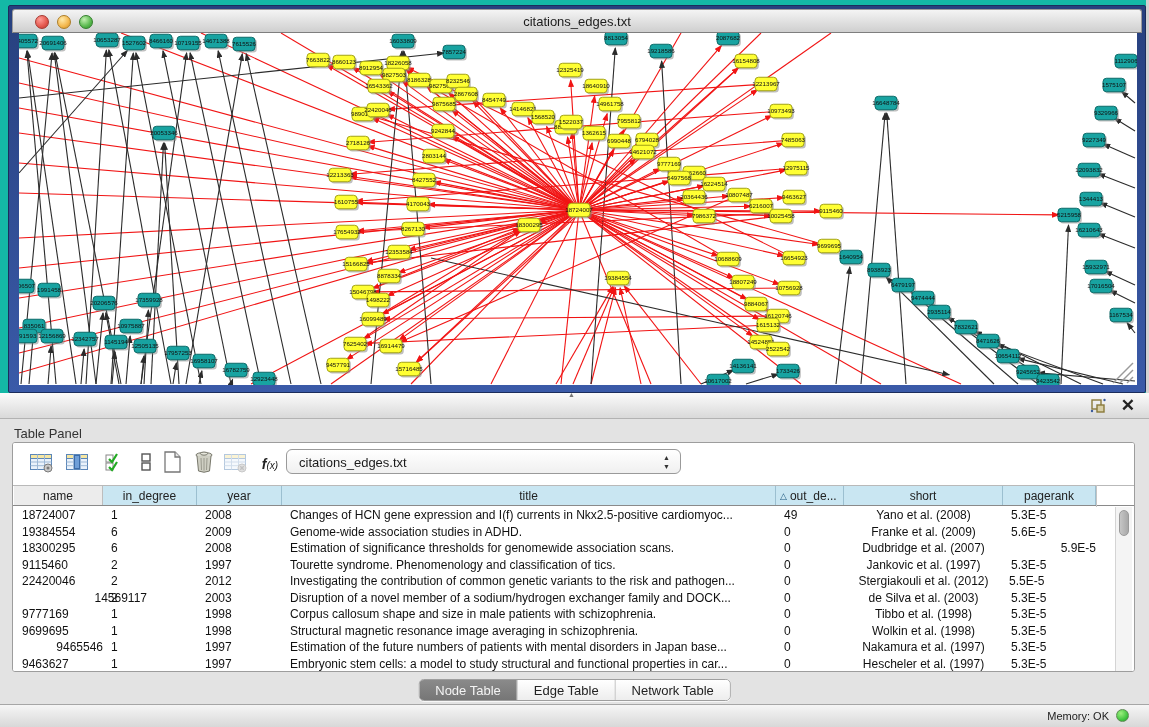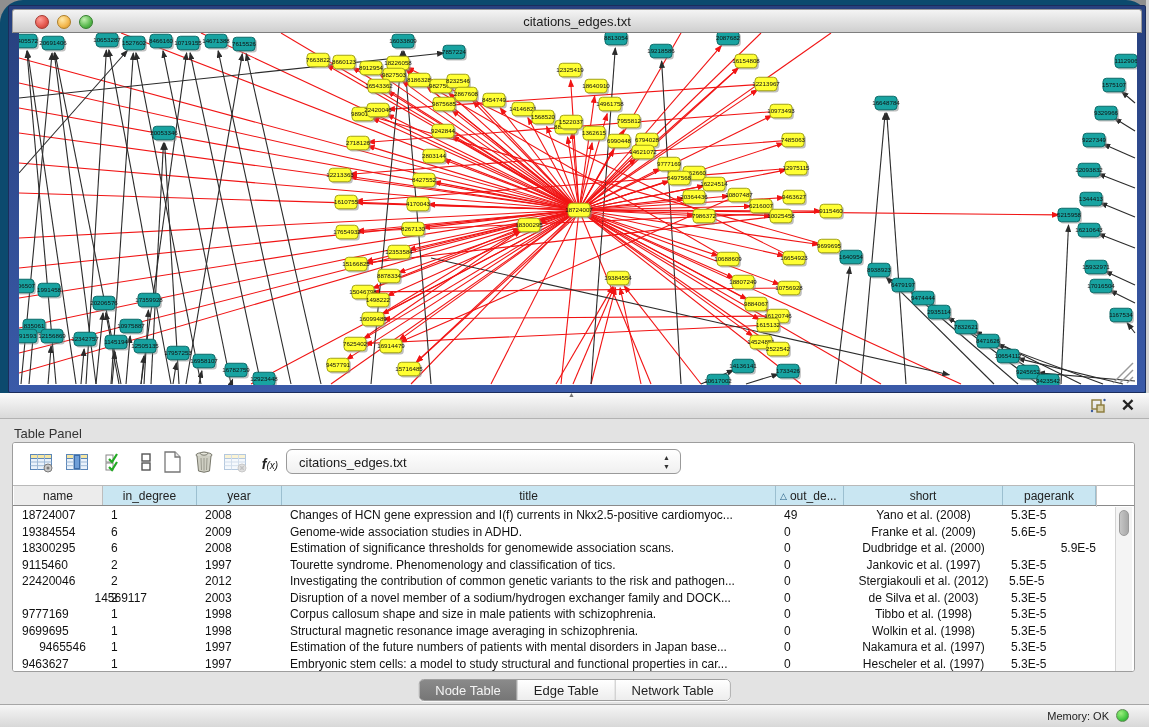--- a/index.html
+++ b/index.html
@@ -1,18 +1,18 @@
 <!DOCTYPE html>
 <html><head>
 <meta charset="utf-8">
 <style>
   * { margin:0; padding:0; box-sizing:border-box; }
   html,body { width:1149px; height:727px; overflow:hidden;
     font-family:"Liberation Sans", sans-serif; background:#8f8f8f; }
-  #screen { position:relative; width:1149px; height:727px; background:#0c4a6e;border-radius:23px; }
+  #screen { position:relative; width:1149px; height:727px; background:#14b8a6; }
 
   
   #net-window { position:absolute; left:8px; top:5px; width:1138px; height:388px;
     background:linear-gradient(180deg,#27407e,#3a5aa8);
     border:1px solid #1b2d5c; border-radius:2px; }
   #net-titlebar { position:absolute; left:3px; top:3px; right:3px; height:24px;
     background:linear-gradient(180deg,#f4f4f4,#cfcfcf);
     border:1px solid #9a9a9a; border-bottom:1px solid #7e7e7e;
     border-radius:3px 3px 0 0; }
   .tlight { position:absolute; top:5px; width:14px; height:14px; border-radius:50%; }
@@ -1080,21 +1080,21 @@
             <div class="tcell" style="left: 763px; width: 68px; text-align: left; padding-left: 8px;">0</div>
             <div class="tcell" style="left: 831px; width: 159px; text-align: center; padding-left: 0px;">Franke et al. (2009)</div>
             <div class="tcell" style="left: 990px; width: 93px; text-align: left; padding-left: 8px;">5.6E-5</div>
           </div>
           <div class="trow">
             <div class="tcell" style="left: 1px; width: 89px; text-align: left; padding-left: 8px;">18300295</div>
             <div class="tcell" style="left: 90px; width: 94px; text-align: left; padding-left: 8px;">6</div>
             <div class="tcell" style="left: 184px; width: 85px; text-align: left; padding-left: 8px;">2008</div>
             <div class="tcell" style="left: 269px; width: 494px; text-align: left; padding-left: 8px;">Estimation of significance thresholds for genomewide association scans.</div>
             <div class="tcell" style="left: 763px; width: 68px; text-align: left; padding-left: 8px;">0</div>
-            <div class="tcell" style="left: 831px; width: 159px; text-align: center; padding-left: 0px;">Dudbridge et al. (2000)</div>
+            <div class="tcell" style="left: 831px; width: 159px; text-align: center; padding-left: 0px;">Dudbridge et al. (2007)</div>
             <div class="tcell" style="left: 990px; width: 93px; text-align: right; padding-left: 8px;">5.9E-5</div>
           </div>
           <div class="trow">
             <div class="tcell" style="left: 1px; width: 89px; text-align: left; padding-left: 8px;">9115460</div>
             <div class="tcell" style="left: 90px; width: 94px; text-align: left; padding-left: 8px;">2</div>
             <div class="tcell" style="left: 184px; width: 85px; text-align: left; padding-left: 8px;">1997</div>
             <div class="tcell" style="left: 269px; width: 494px; text-align: left; padding-left: 8px;">Tourette syndrome. Phenomenology and classification of tics.</div>
             <div class="tcell" style="left: 763px; width: 68px; text-align: left; padding-left: 8px;">0</div>
             <div class="tcell" style="left: 831px; width: 159px; text-align: center; padding-left: 0px;">Jankovic et al. (1997)</div>
             <div class="tcell" style="left: 990px; width: 93px; text-align: left; padding-left: 8px;">5.3E-5</div>
@@ -1129,21 +1129,21 @@
           <div class="trow">
             <div class="tcell" style="left: 1px; width: 89px; text-align: left; padding-left: 8px;">9699695</div>
             <div class="tcell" style="left: 90px; width: 94px; text-align: left; padding-left: 8px;">1</div>
             <div class="tcell" style="left: 184px; width: 85px; text-align: left; padding-left: 8px;">1998</div>
             <div class="tcell" style="left: 269px; width: 494px; text-align: left; padding-left: 8px;">Structural magnetic resonance image averaging in schizophrenia.</div>
             <div class="tcell" style="left: 763px; width: 68px; text-align: left; padding-left: 8px;">0</div>
             <div class="tcell" style="left: 831px; width: 159px; text-align: center; padding-left: 0px;">Wolkin et al. (1998)</div>
             <div class="tcell" style="left: 990px; width: 93px; text-align: left; padding-left: 8px;">5.3E-5</div>
           </div>
           <div class="trow">
-            <div class="tcell" style="left: 1px; width: 89px; text-align: center; padding-left: 8px;">9465546</div>
+            <div class="tcell" style="left: 1px; width: 89px; text-align: right; padding-left: 8px;">9465546</div>
             <div class="tcell" style="left: 90px; width: 94px; text-align: left; padding-left: 8px;">1</div>
             <div class="tcell" style="left: 184px; width: 85px; text-align: left; padding-left: 8px;">1997</div>
             <div class="tcell" style="left: 269px; width: 494px; text-align: left; padding-left: 8px;">Estimation of the future numbers of patients with mental disorders in Japan base...</div>
             <div class="tcell" style="left: 763px; width: 68px; text-align: left; padding-left: 8px;">0</div>
             <div class="tcell" style="left: 831px; width: 159px; text-align: center; padding-left: 0px;">Nakamura et al. (1997)</div>
             <div class="tcell" style="left: 990px; width: 93px; text-align: left; padding-left: 8px;">5.3E-5</div>
           </div>
           <div class="trow">
             <div class="tcell" style="left: 1px; width: 89px; text-align: left; padding-left: 8px;">9463627</div>
             <div class="tcell" style="left: 90px; width: 94px; text-align: left; padding-left: 8px;">1</div>

